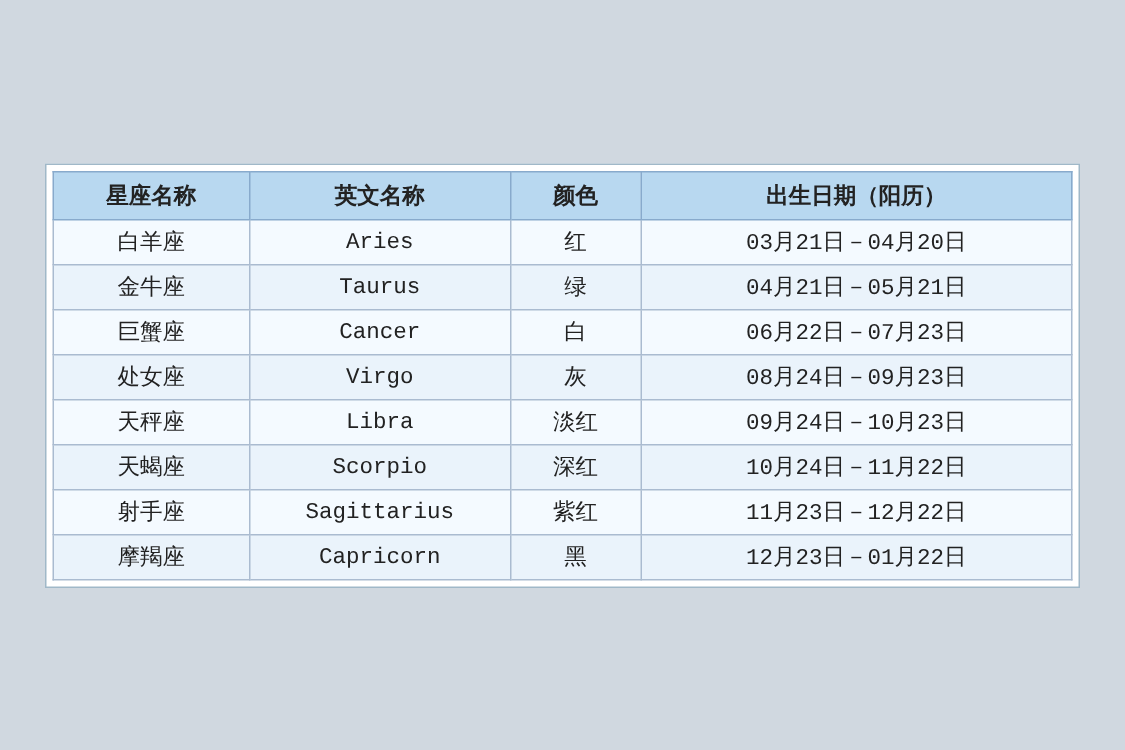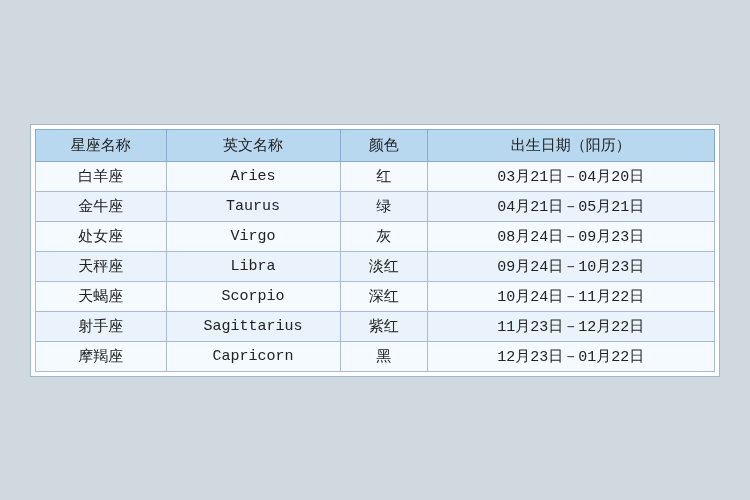--- a/index.html
+++ b/index.html
@@ -28,21 +28,21 @@
     table {
       border-collapse: collapse;
       width: 680px;
     }
 
     th {
       background-color: #b8d8f0;
       border: 1px solid #88aacc;
       padding: 6px 10px;
       text-align: center;
-      font-weight: normal;
+      font-weight: bold;
       font-size: 15px;
       color: #222;
     }
 
     td {
       border: 1px solid #aabbd0;
       padding: 5px 10px;
       text-align: center;
       font-size: 15px;
       color: #222;
@@ -79,20 +79,26 @@
           <td>红</td>
           <td>03月21日－04月20日</td>
         </tr>
         <tr>
           <td>金牛座</td>
           <td>Taurus</td>
           <td>绿</td>
           <td>04月21日－05月21日</td>
         </tr>
         <tr>
+          <td>巨蟹座</td>
+          <td>Cancer</td>
+          <td>白</td>
+          <td>06月22日－07月23日</td>
+        </tr>
+        <tr>
           <td>处女座</td>
           <td>Virgo</td>
           <td>灰</td>
           <td>08月24日－09月23日</td>
         </tr>
         <tr>
           <td>天秤座</td>
           <td>Libra</td>
           <td>淡红</td>
           <td>09月24日－10月23日</td>

